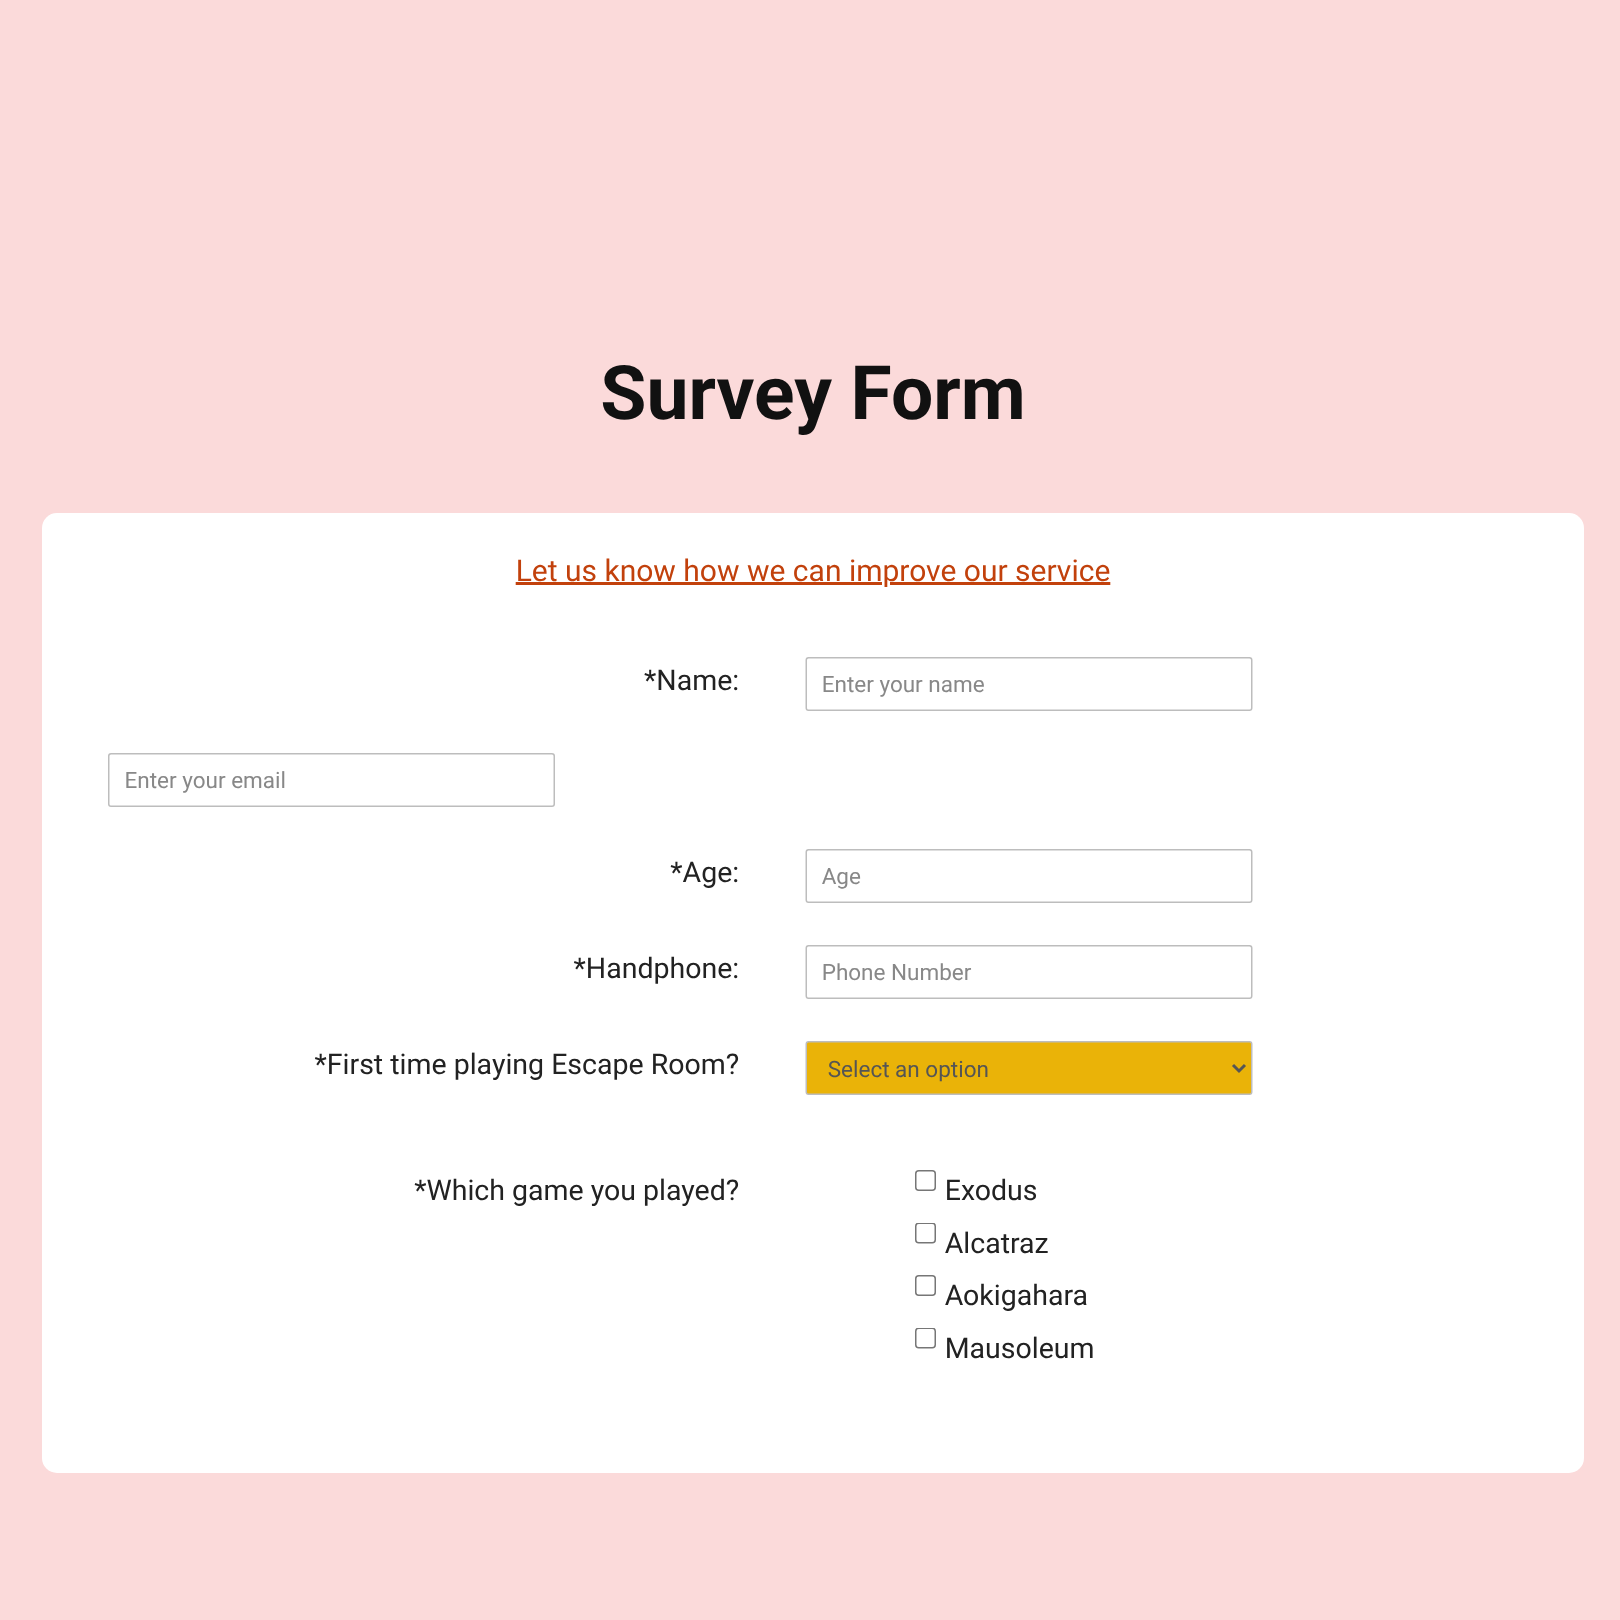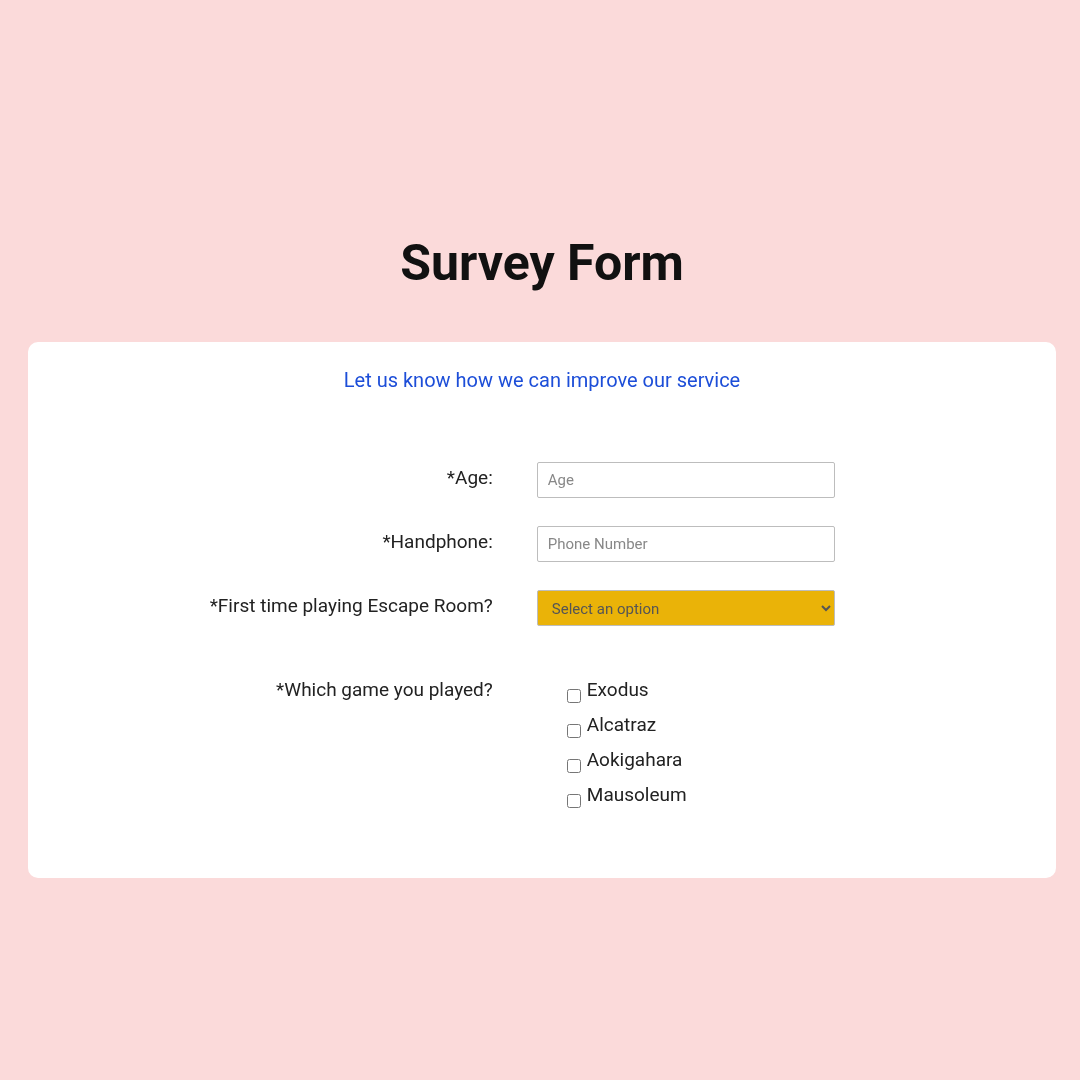--- a/index.html
+++ b/index.html
@@ -20,22 +20,23 @@
     }
     .form-card {
       background: #ffffff;
       margin: 0 24px;
       border-radius: 10px;
       padding: 24px 40px 40px 40px;
     }
     .subtitle {
       text-align: center;
       font-size: 20px;
-      color: #1d4ed8;
+      color: #c2410c;
       margin-bottom: 40px;
+      text-decoration: underline;
     }
     .form-row {
       display: flex;
       align-items: flex-start;
       gap: 40px;
       margin-bottom: 20px;
     }
     .label-col {
       flex: 0 0 45%;
       text-align: right;
@@ -56,43 +57,53 @@
       font-family: inherit;
     }
     input[type="text"]::placeholder { color: #888; }
     select { height: 36px; background: #eab308; }
     .checkbox-group {
       padding-left: 30px;
       padding-top: 2px;
     }
     .checkbox-item {
       display: flex;
-      align-items: flex-end;
+      align-items: flex-start;
       gap: 4px;
       font-size: 19px;
       color: #222;
       margin-bottom: 4px;
+      margin-left: 43px;
     }
     .checkbox-item input[type="checkbox"] {
       width: 14px;
       height: 14px;
       margin: 0;
     }
     .games-row { margin-top: 40px; }
   </style>
 </head>
 <body>
 
 <h1 class="page-title">Survey Form</h1>
 
 <div class="form-card">
   <p class="subtitle">Let us know how we can improve our service</p>
 
+  <div class="form-row">
+    <div class="label-col">*Name:</div>
+    <div class="input-col">
+      <input type="text" placeholder="Enter your name" style="">
+    </div>
+  </div>
 
   <div class="form-row">
+    <div class="input-col">
+      <input type="text" placeholder="Enter your email" style="">
+    </div>
   </div>
 
   <div class="form-row">
     <div class="label-col">*Age:</div>
     <div class="input-col">
       <input type="text" placeholder="Age" style="">
     </div>
   </div>
 
   <div class="form-row">

